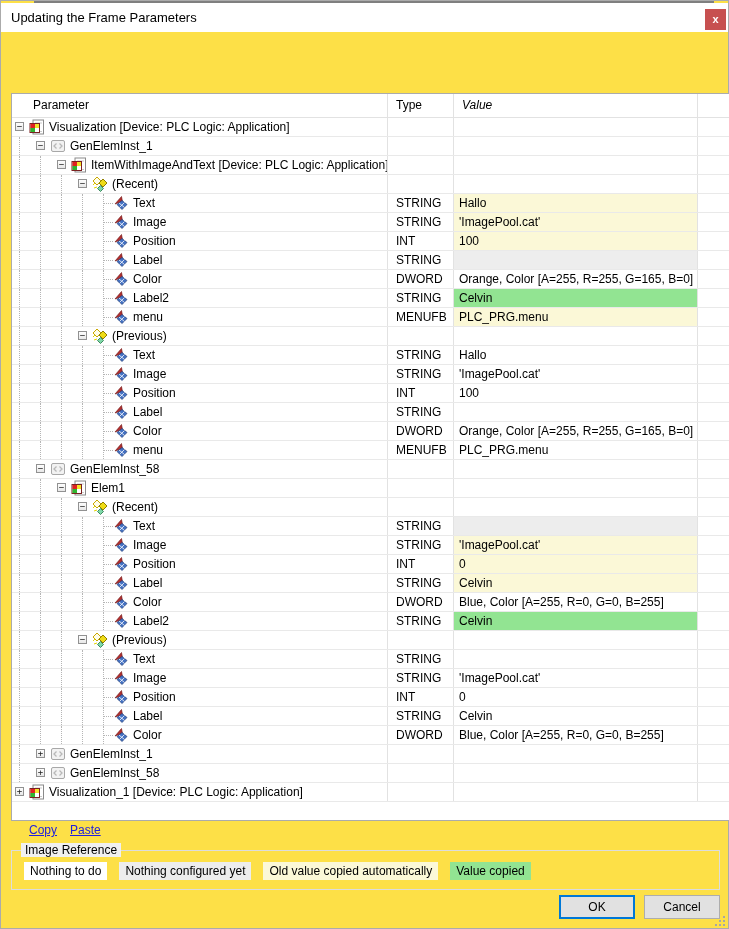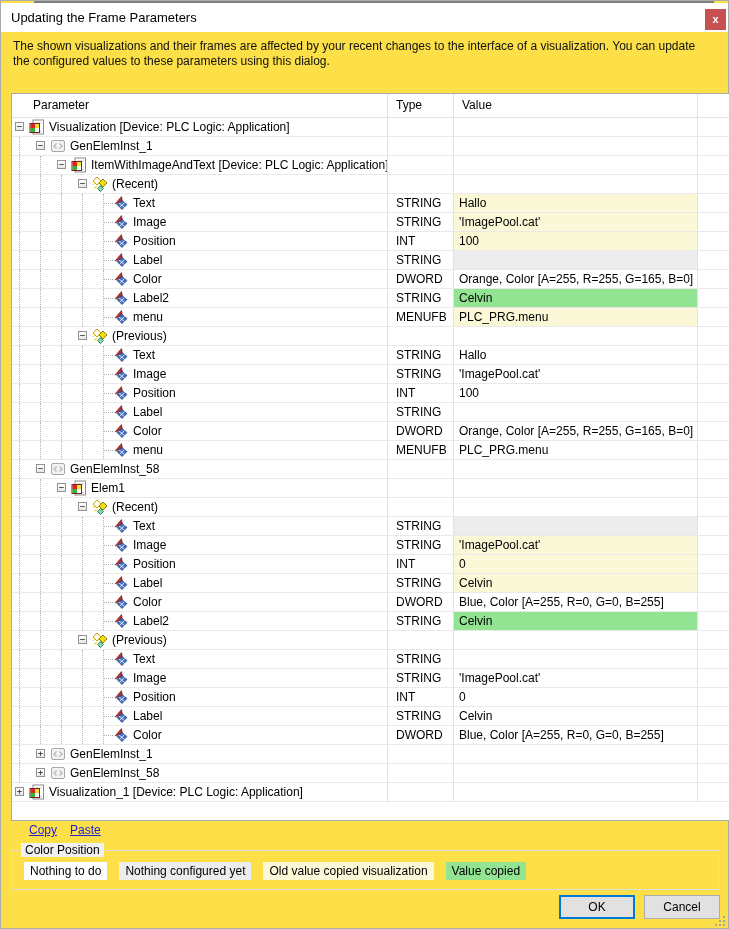--- a/index.html
+++ b/index.html
@@ -28,21 +28,21 @@
 
   
   .table {
     position:absolute; left:10px; top:92px; width:727px; height:728px;
     background:#fff; border:1px solid #ABABAB; overflow:hidden;
   }
   .thead { display:flex; height:24px; border-bottom:1px solid #E2E2E2; background:#fff; }
   .hc { line-height:23px; border-right:1px solid #E2E2E2; overflow:hidden; white-space:nowrap; }
   .hc.c1 { width:376px; padding-left:21px; }
   .hc.c2 { width:66px;  padding-left:8px; }
-  .hc.c3 { width:244px; padding-left:8px; }
+  .hc.c3 { width:244px; padding-left:8px;font-style:italic; }
   .hc.c4 { flex:1; border-right:none; }
 
   .row { display:flex; height:19px; border-bottom:1px solid #E9E9E9; background:#fff; }
   .cell { height:18px; overflow:hidden; white-space:nowrap; }
   .cell.c1 { width:376px; position:relative; border-right:1px solid #E2E2E2; }
   .cell.c2 { width:66px;  padding-left:8px; line-height:18px; border-right:1px solid #E2E2E2; }
   .cell.c3 { width:244px; padding-left:5px; line-height:18px; border-right:1px solid #E2E2E2; }
   .cell.c4 { flex:1; }
 
   .guide { position:absolute; top:0; bottom:0; width:0; border-left:1px dotted #B5B5B5; }
@@ -88,21 +88,20 @@
 <body>
 
 <div class="dialog">
   <div class="top-edge"></div>
 
   <div class="titlebar">
     <span class="title">Updating the Frame Parameters</span>
     <div class="close-btn" id="close-btn" style="background: rgb(199, 80, 80);">x</div>
   </div>
 
-  <div class="desc">The shown visualizations and their frames are affected by your recent changes to the interface of a visualization. You can update the configured values to these parameters using this dialog.</div>
 
   <div class="table">
     <div class="thead">
       <div class="hc c1">Parameter</div>
       <div class="hc c2">Type</div>
       <div class="hc c3">Value</div>
       <div class="hc c4"></div>
     </div>
     <div id="tree-rows">
         <div class="row">
@@ -874,25 +873,25 @@
           <div class="cell c4"></div>
         </div>
       </div>
   </div>
 
   <div class="links">
     <a style="color: rgb(32, 32, 221);">Copy</a><a style="color: rgb(32, 32, 221);">Paste</a>
   </div>
 
   <div class="groupbox">
-    <span class="gb-label">Color Position</span>
+    <span class="gb-label">Image Reference</span>
     <div class="chips" id="legend-chips">
         <div class="chip" style="background: rgb(255, 255, 255);">Nothing to do</div>
         <div class="chip" style="background: rgb(237, 237, 237);">Nothing configured yet</div>
-        <div class="chip" style="background: rgb(251, 248, 215);">Old value copied visualization</div>
+        <div class="chip" style="background: rgb(251, 248, 215);">Old value copied automatically</div>
         <div class="chip" style="background: rgb(146, 228, 146);">Value copied</div>
       </div>
   </div>
 
   <button class="btn ok" id="ok-btn" style="border-color: rgb(0, 120, 215);">OK</button>
   <button class="btn cancel">Cancel</button>
 
   <svg class="grip" viewBox="0 0 10 10">
     <g fill="#A6A6A6">
       <rect x="8" y="0" width="2" height="2"></rect>

